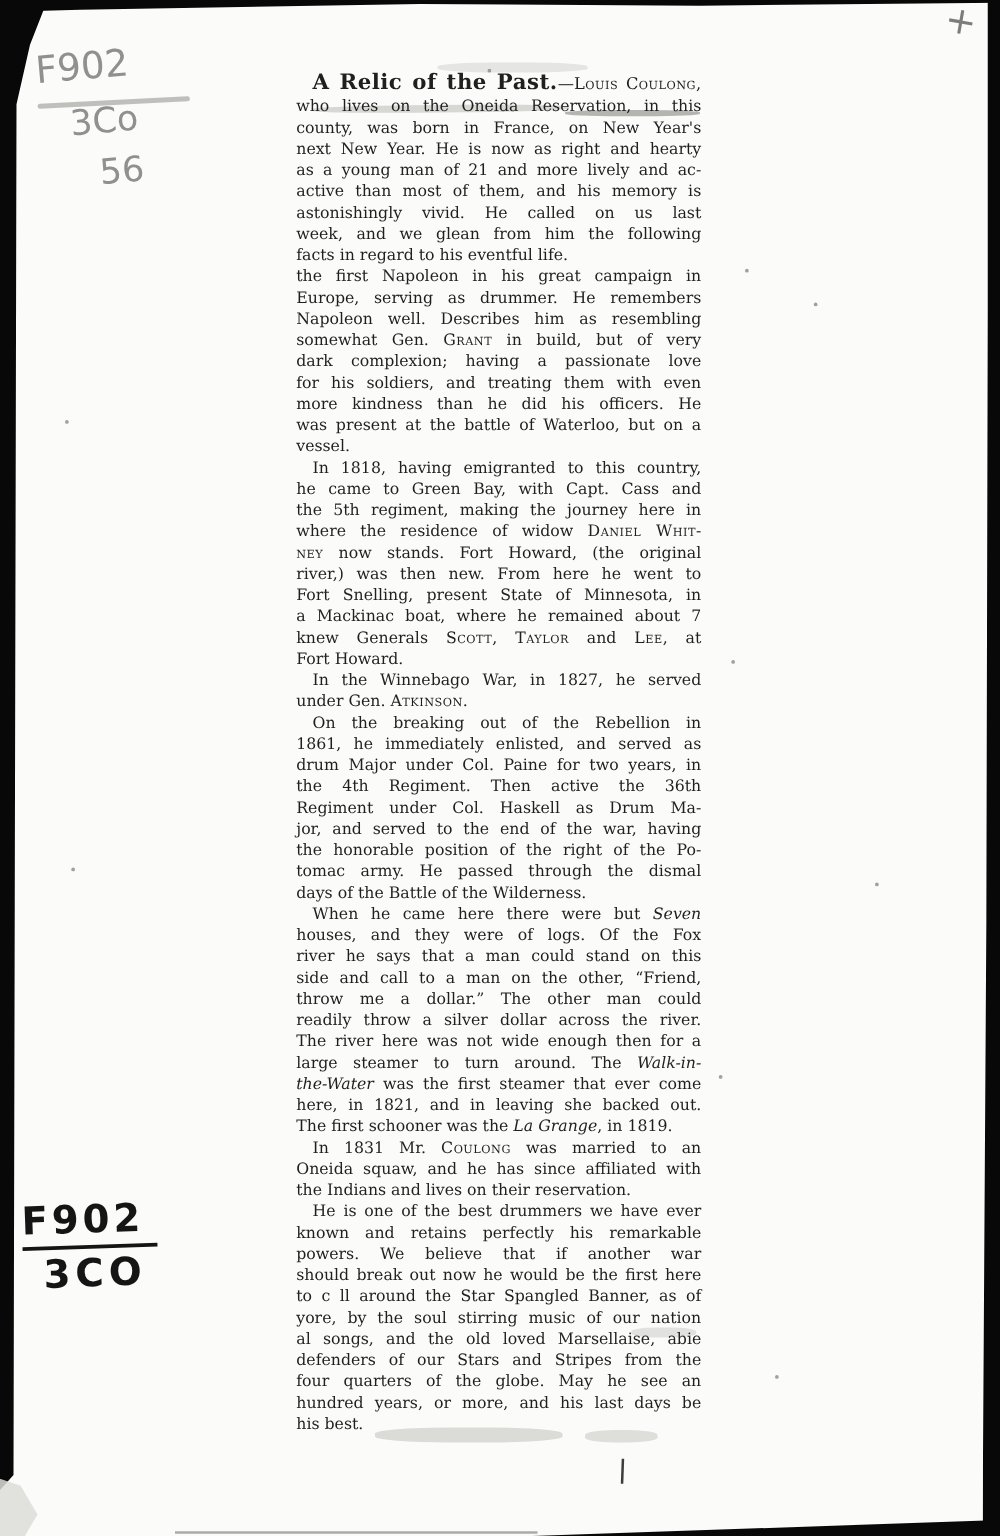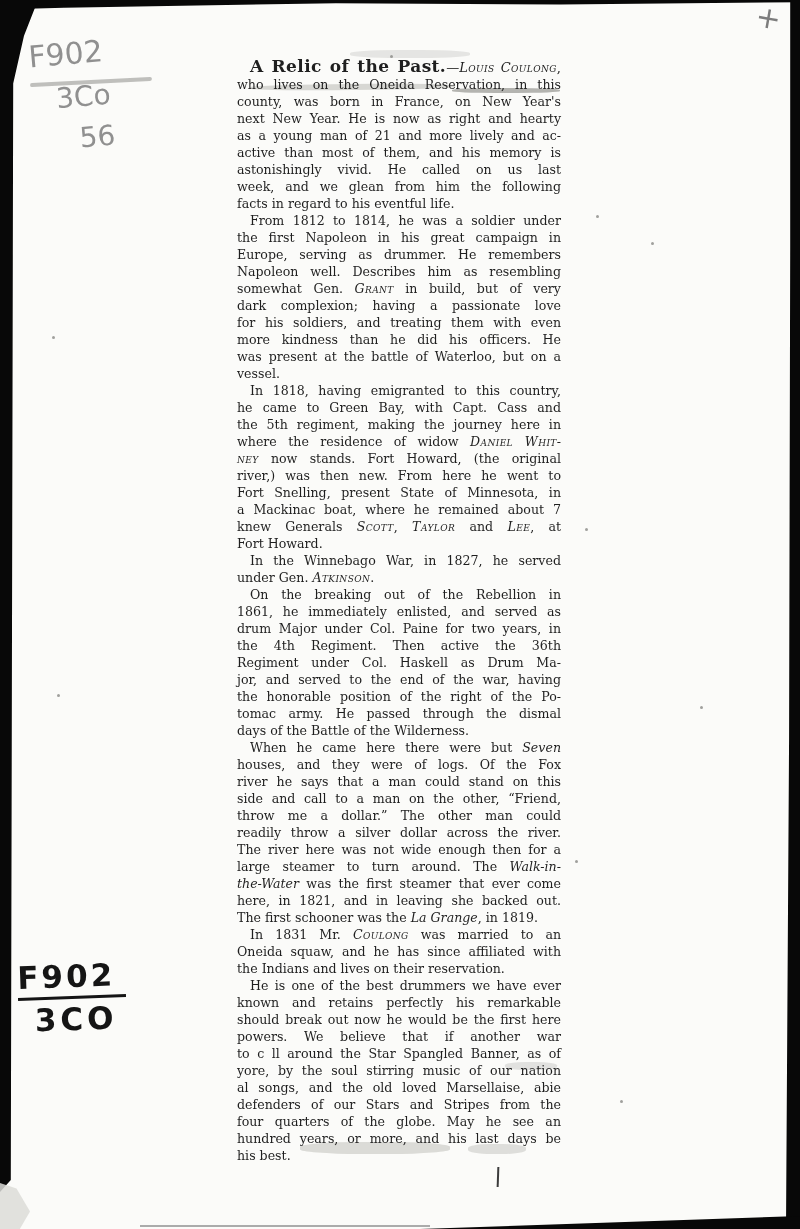--- a/index.html
+++ b/index.html
@@ -26,21 +26,21 @@
   
   .column{
     position:absolute;left:237px;top:58px;width:324px;
     color:#1f1f1f;font-size:12.6px;line-height:17px;
   }
   .line{text-align:justify;text-align-last:justify;white-space:nowrap;}
   .line.lastline{text-align-last:left;}
   .line.firstline{text-indent:13px;}
   .para:first-child .firstline{font-size:13px;}
   .para:first-child .firstline b{font-size:17px;letter-spacing:.4px;}
-  .sc{font-variant:small-caps;letter-spacing:.4px;font-style:italic;}
+  .sc{font-variant:small-caps;letter-spacing:.4px;}
 
   
   .hw{position:absolute;font-family:"DejaVu Sans","Liberation Sans",sans-serif;}
   .hw-top{left:32px;top:36px;color:#909090;font-size:30px;transform:rotate(-5deg);}
   .hw-top .l2{margin-left:24px;margin-top:10px;font-size:28px;}
   .hw-top .l3{margin-left:44px;margin-top:8px;font-size:28px;}
   .hw-top-underline{position:absolute;left:30px;top:80px;width:122px;height:4px;
     background:#a5a5a2;opacity:.7;transform:rotate(-3deg);border-radius:2px;}
   .hw-bottom{left:18px;top:958px;color:#151515;font-size:31px;font-weight:bold;
     letter-spacing:3px;transform:rotate(-2deg);}
@@ -109,21 +109,20 @@
       <div class="line">who lives on the Oneida Reservation, in this</div>
       <div class="line">county, was born in France, on New Year's</div>
       <div class="line">next New Year.  He is now as right and hearty</div>
       <div class="line">as a young man of 21 and more lively and ac-</div>
       <div class="line">active than most of them, and his memory is</div>
       <div class="line">astonishingly vivid.  He called on us last</div>
       <div class="line">week, and we glean from him the following</div>
       <div class="line lastline">facts in regard to his eventful life.</div>
     </div>
     <div class="para">
-      <div class="line firstline">From 1812 to 1814, he was a soldier under</div>
       <div class="line">the first Napoleon in his great campaign in</div>
       <div class="line">Europe, serving as drummer.  He remembers</div>
       <div class="line">Napoleon well.  Describes him as resembling</div>
       <div class="line">somewhat Gen. <span class="sc">Grant</span> in build, but of very</div>
       <div class="line">dark complexion; having a passionate love</div>
       <div class="line">for his soldiers, and treating them with even</div>
       <div class="line">more kindness than he did his officers.  He</div>
       <div class="line">was present at the battle of Waterloo, but on a</div>
       <div class="line lastline">vessel.</div>
     </div>
@@ -168,22 +167,22 @@
       <div class="line lastline">The first schooner was the <i>La Grange</i>, in 1819.</div>
     </div>
     <div class="para">
       <div class="line firstline">In 1831 Mr. <span class="sc">Coulong</span> was married to an</div>
       <div class="line">Oneida squaw, and he has since affiliated with</div>
       <div class="line lastline">the Indians and lives on their reservation.</div>
     </div>
     <div class="para">
       <div class="line firstline">He is one of the best drummers we have ever</div>
       <div class="line">known and retains perfectly his remarkable</div>
+      <div class="line">powers.  We believe that if another war</div>
       <div class="line">should break out now he would be the first here</div>
-      <div class="line">powers.  We believe that if another war</div>
       <div class="line">to c ll around the Star Spangled Banner, as of</div>
       <div class="line">yore, by the soul stirring music of our nation</div>
       <div class="line">al songs, and the old loved Marsellaise, abie</div>
       <div class="line">defenders of our Stars and Stripes from the</div>
       <div class="line">four quarters of the globe.  May he see an</div>
       <div class="line">hundred years, or more, and his last days be</div>
       <div class="line lastline">his best.</div>
     </div>
   </div>
 

